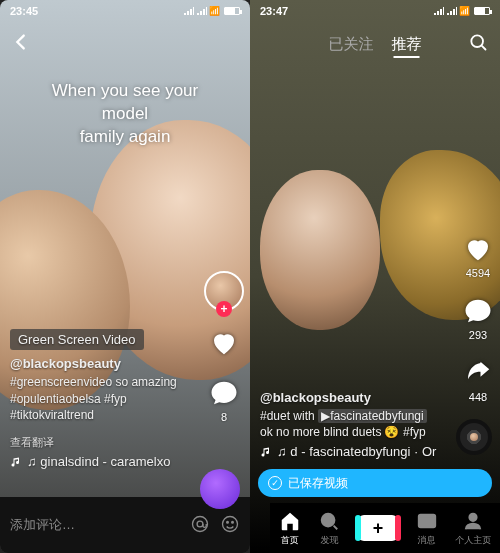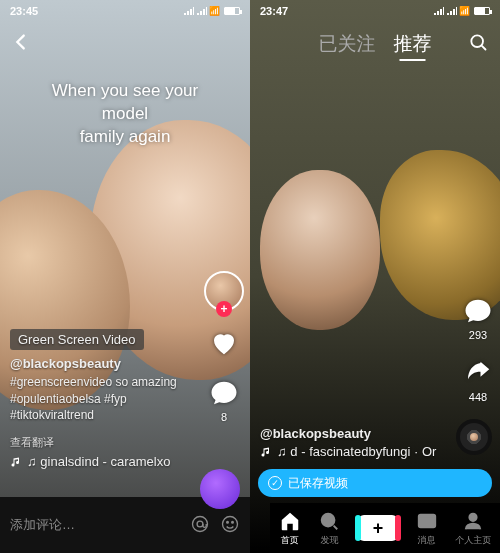--- a/index.html
+++ b/index.html
@@ -14,20 +14,21 @@
   }
   .phone {
     width: 250px;
     height: 553px;
     position: relative;
     background: #000;
     overflow: hidden;
   }
   .phone-left {
     background: linear-gradient(180deg, #bfc9cf 0%, #9aa3a8 40%, #3a3a38 100%);
+    border-radius: 8px;
   }
   .phone-right {
     background: linear-gradient(180deg, #5b5b48 0%, #434334 50%, #000 100%);
   }
   
   .status-bar {
     position: absolute;
     top: 0; left: 0; right: 0;
     height: 22px;
     display: flex;
@@ -54,21 +55,21 @@
     position: absolute;
     top: 26px; left: 0; right: 0;
     height: 36px;
     display: flex; align-items: center;
     padding: 0 10px;
     z-index: 40;
   }
   .back-arrow svg { width:22px; height:22px; stroke:#fff; }
   .top-tabs {
     position:absolute; left:50%; transform:translateX(-50%);
-    display:flex; gap:18px; font-size:19px; font-weight:500;
+    display:flex; gap:18px; font-size:15px; font-weight:500;
   }
   .top-tabs .inactive { color:#aaa; }
   .top-tabs .active { color:#fff; position:relative; }
   .top-tabs .active::after { content:""; position:absolute; bottom:-4px; left:50%; transform:translateX(-50%); width:26px; height:2px; background:#fff; }
   .search-btn { position:absolute; right:12px; }
   .search-btn svg { width:20px; height:20px; stroke:#fff; }
 
   
   .video-caption {
     position:absolute;
@@ -326,39 +327,50 @@
     </span>
   </div>
 
   <div class="blob blob1"></div>
   <div class="blob blob2"></div>
 
   <div class="rail" style="bottom:150px">
     <div class="rail-item">
       <span class="icon">
         <svg viewBox="0 0 24 24">
+            <path d="M12 21s-8-5.3-8-11a5 5 0 0 1 8-4 5 5 0 0 1 8 4c0 5.7-8 11-8 11z"></path>
+          </svg>
+      </span>
+      <span class="count">4594</span>
+    </div>
+    <div class="rail-item">
+      <span class="icon">
+        <svg viewBox="0 0 24 24">
             <path d="M12 3C6.5 3 2 6.8 2 11.5c0 2.4 1.2 4.6 3.2 6.1L4 21l4.2-1.6c1.2.3 2.4.5 3.8.5 5.5 0 10-3.8 10-8.5S17.5 3 12 3z"></path>
           </svg>
       </span>
       <span class="count">293</span>
     </div>
     <div class="rail-item">
       <span class="icon">
         <svg viewBox="0 0 24 24">
             <path d="M14 3l7 6-7 6v-4c-5 0-8 2-10 6 0-7 4-12 10-13V3z"></path>
           </svg>
       </span>
       <span class="count">448</span>
     </div>
   </div>
 
   <div class="disc"></div>
 
   <div class="meta" style="bottom:94px">
     <div class="username">@blackopsbeauty</div>
+    <div class="desc">
+      <span>#duet with </span><span class="boxed">▶fascinatedbyfungi</span><span> ok no more blind duets 😵 #fyp</span>
+    </div>
     <div class="music-row">
       <svg viewBox="0 0 24 24">
           <path d="M9 18a3 3 0 1 1-2-2.8V5l11-2v10a3 3 0 1 1-2-2.8V6.3L9 7.6V18z"></path>
         </svg>
       <span>♫ d - fascinatedbyfungi · Or</span>
     </div>
   </div>
 
   <div class="save-banner">
     <span class="check">✓</span>

